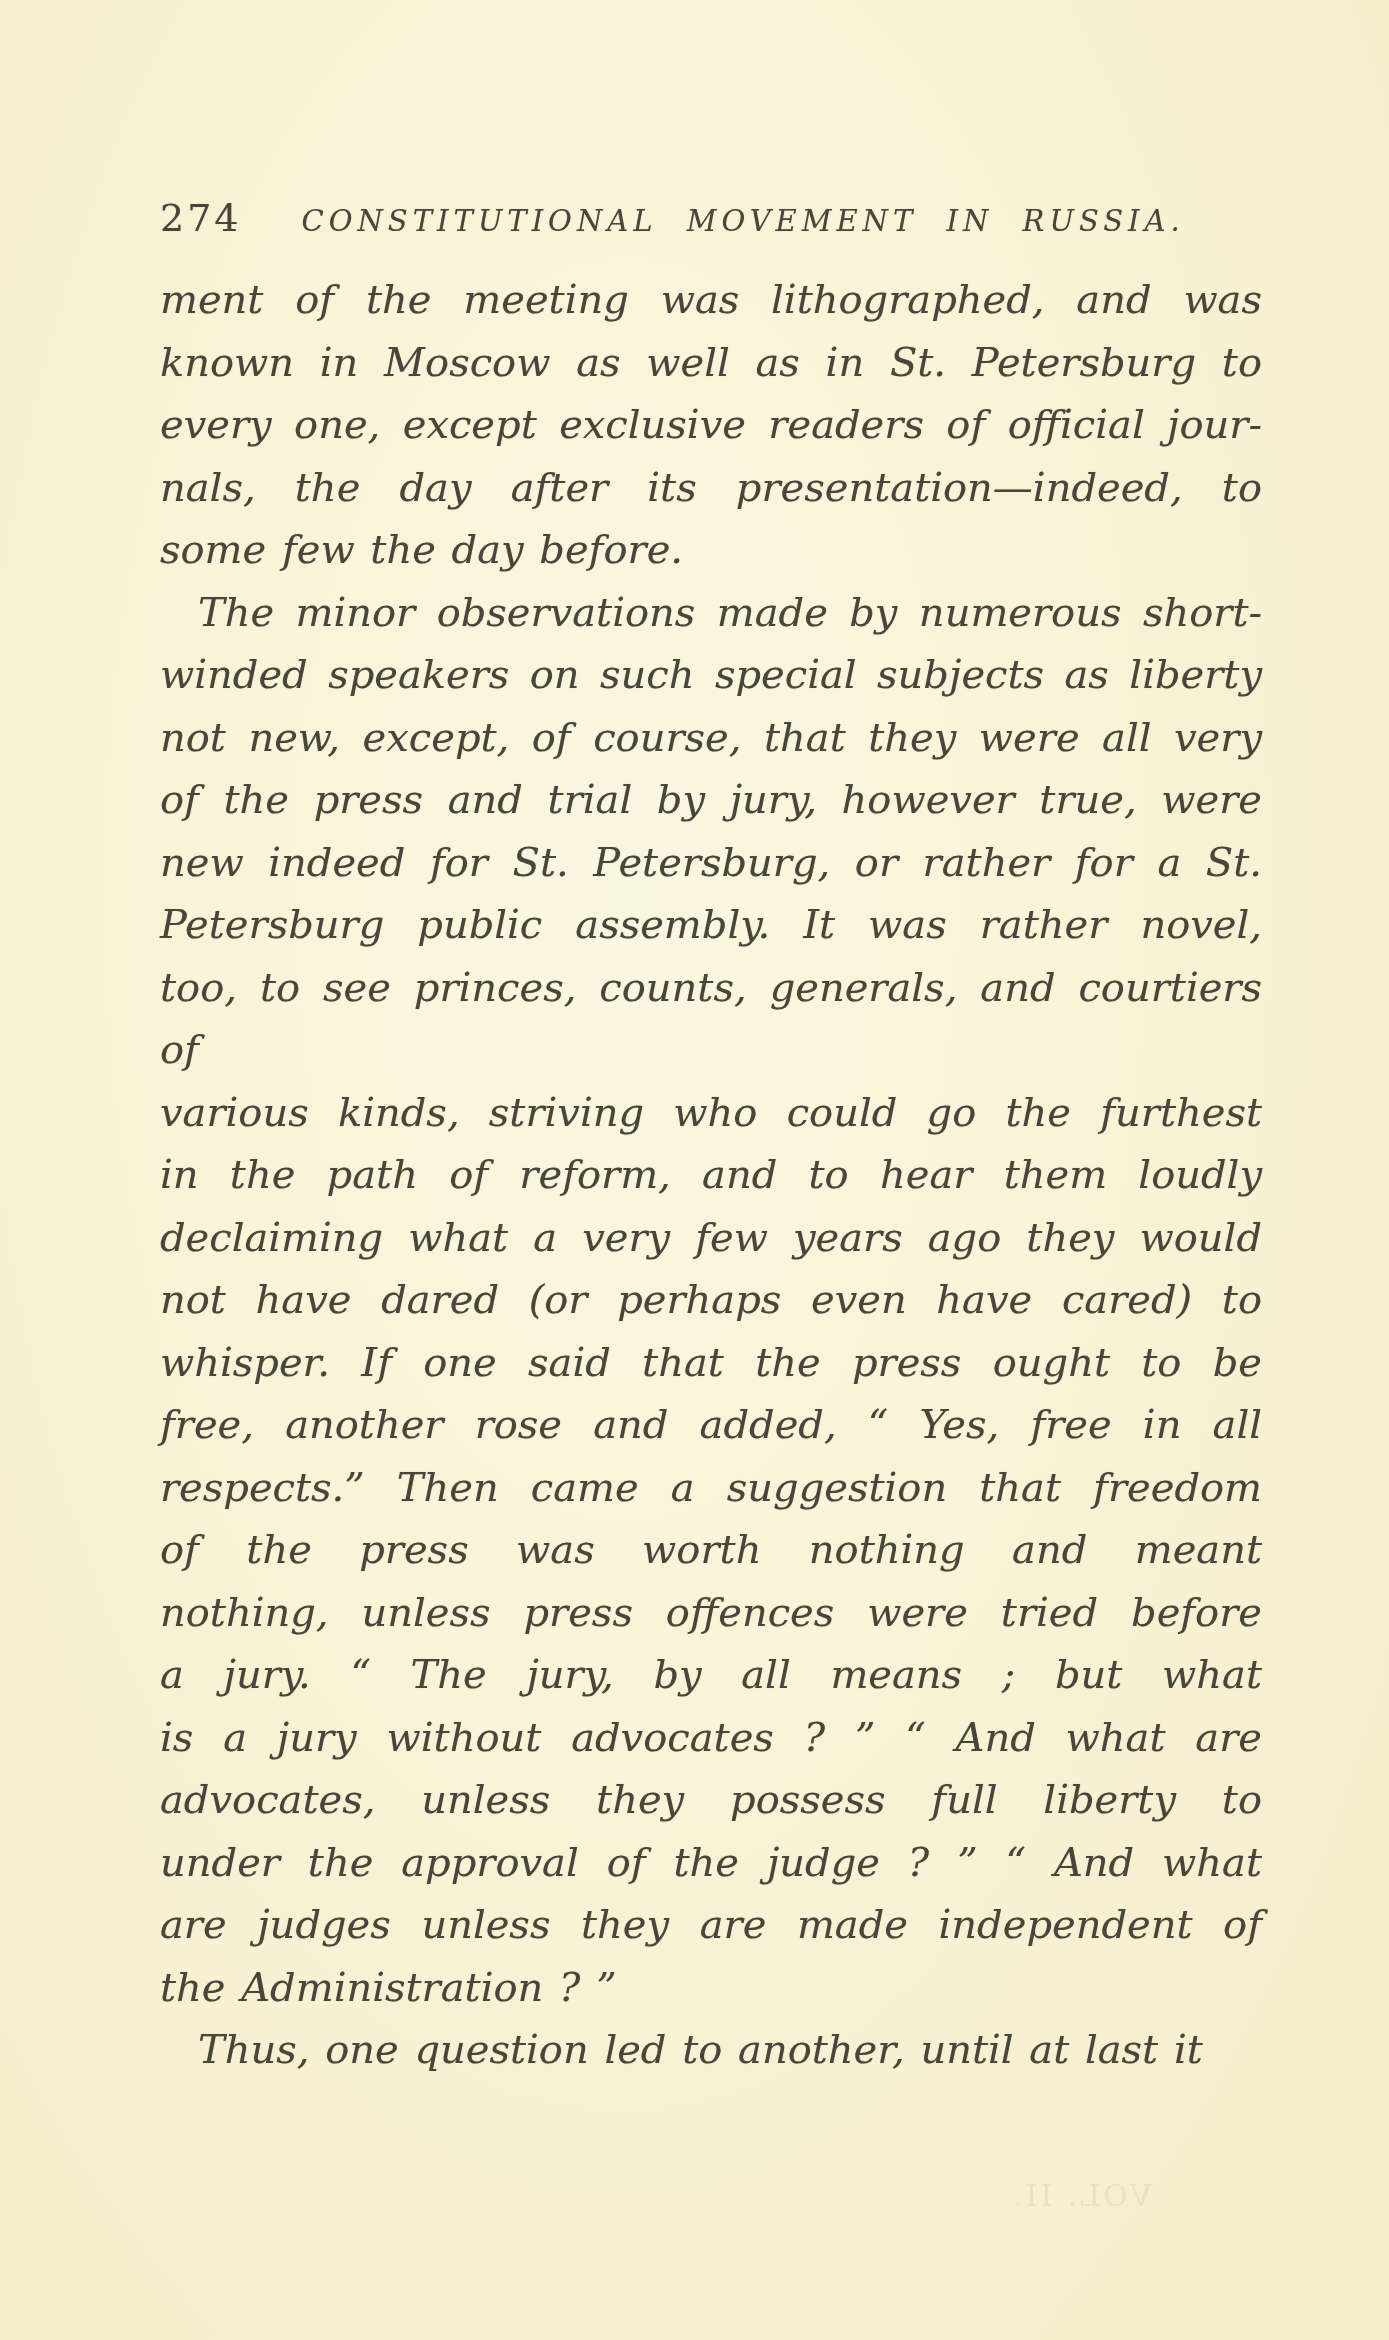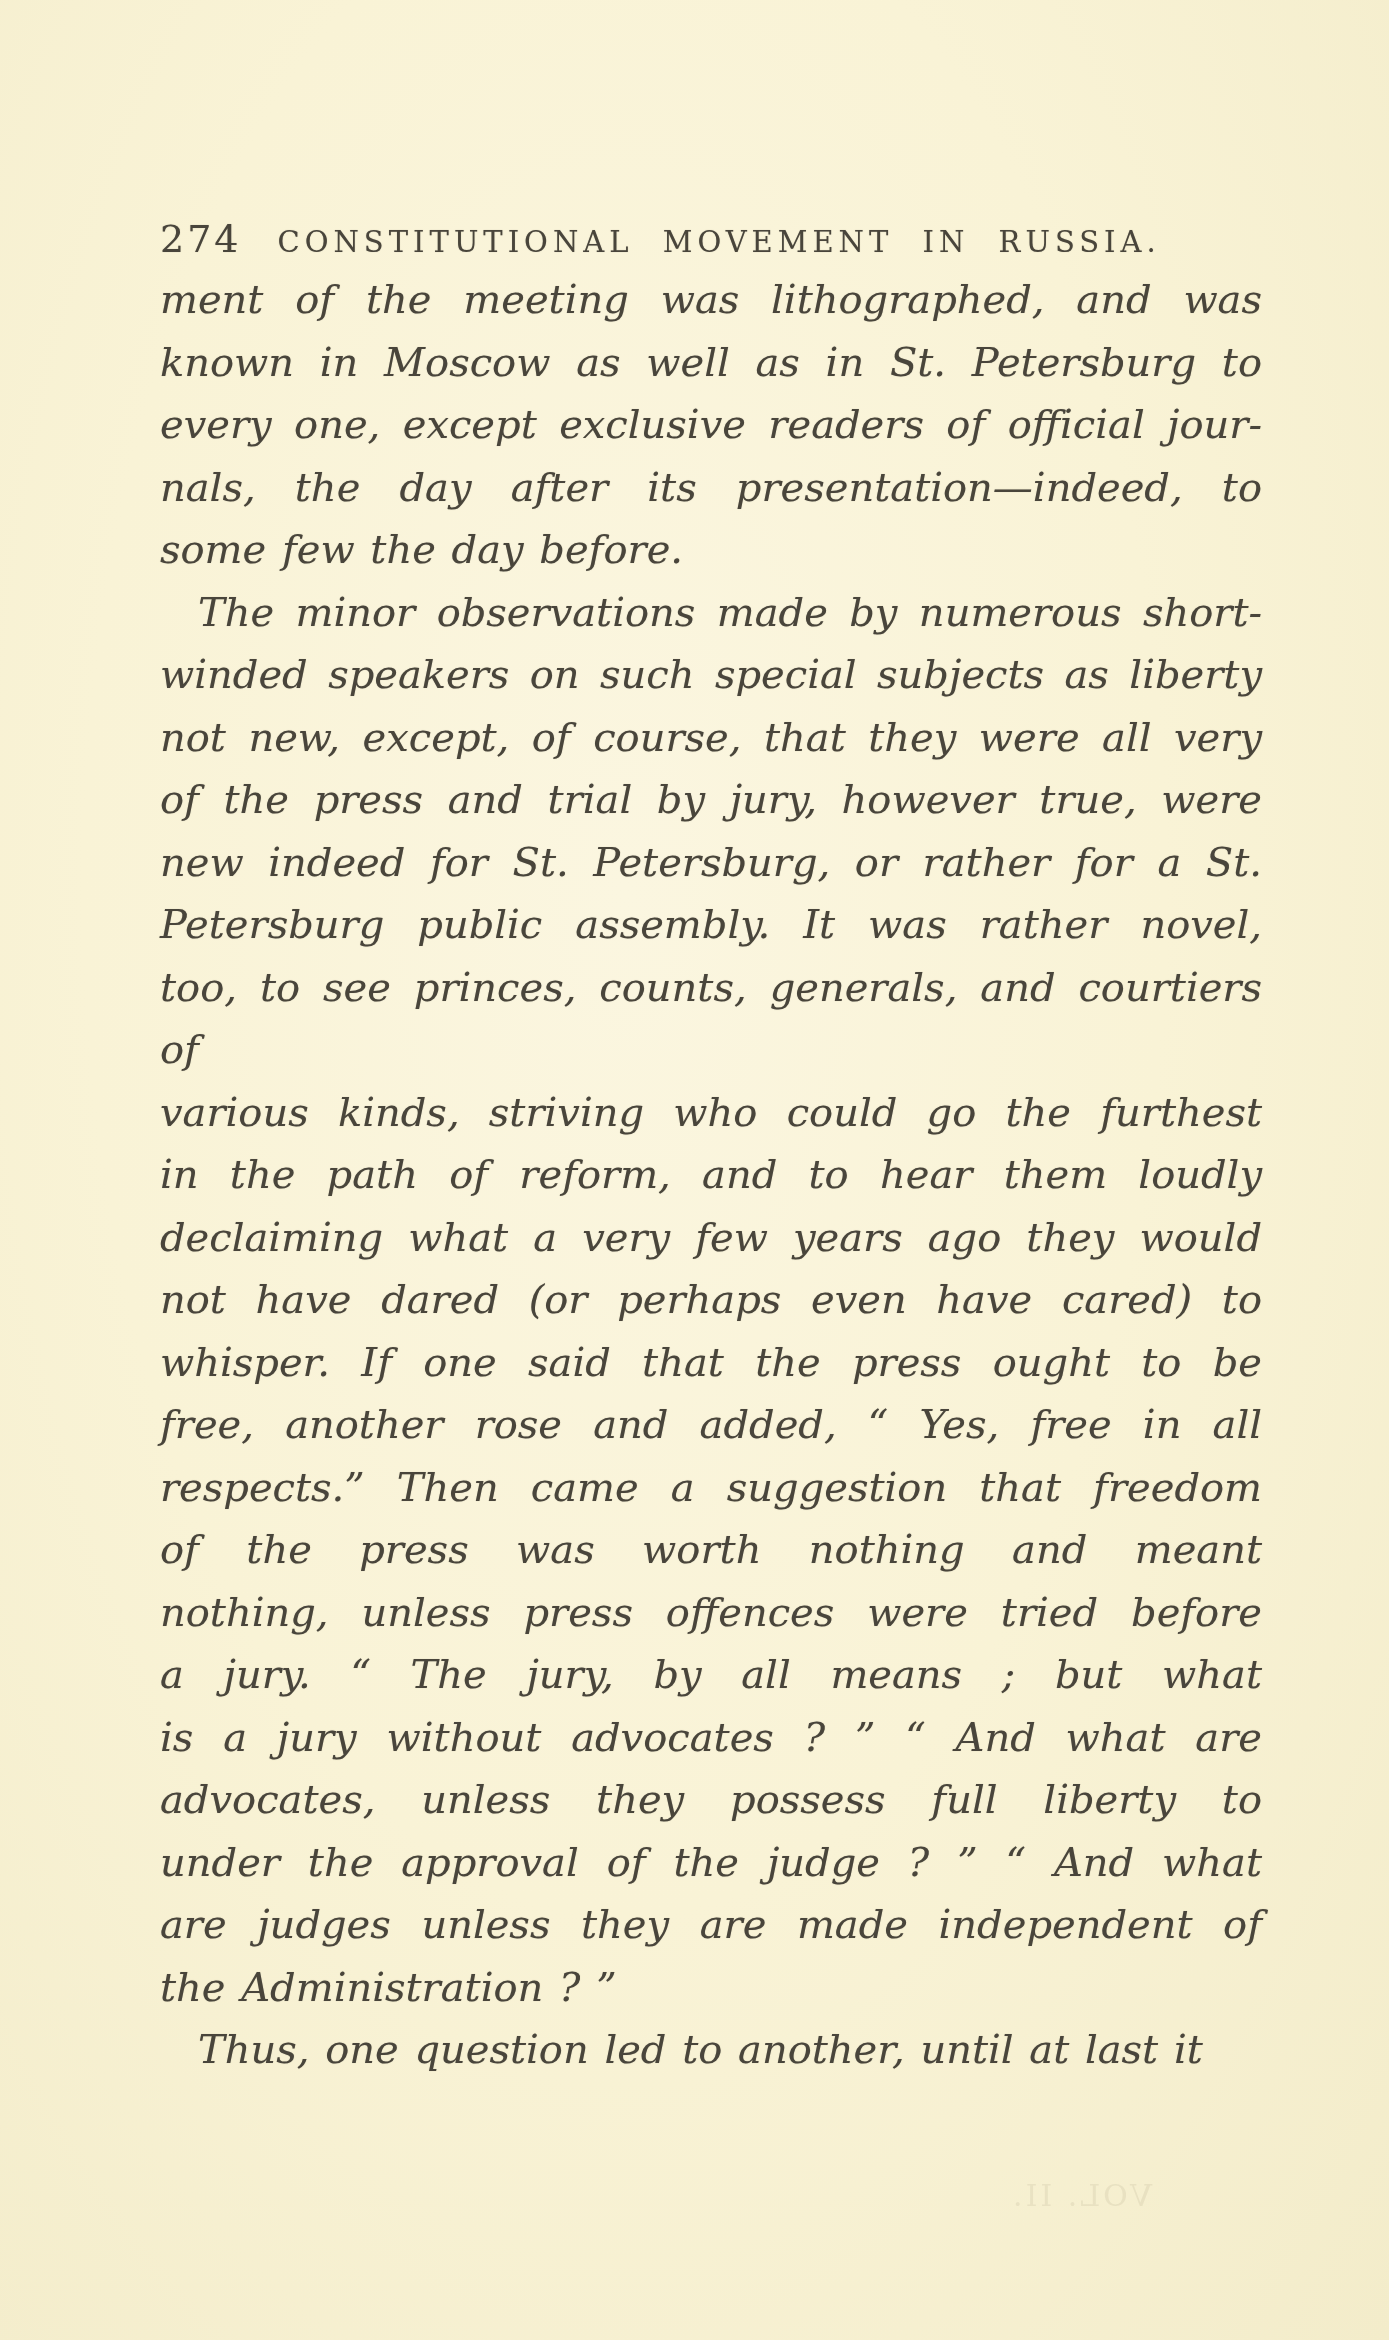--- a/index.html
+++ b/index.html
@@ -15,35 +15,36 @@
   .page {
     position: relative;
     width: 1389px;
     height: 2340px;
     font-family: "DejaVu Serif", "Liberation Serif", serif;
     color: #49453b;
   }
   .running-head {
     position: absolute;
     left: 160px;
-    top: 217px;
+    top: 196px;
     width: 1102px;
     display: flex;
     align-items: baseline;
     text-shadow: 0 0 1px rgba(73, 69, 59, 0.35);
   }
   .page-number {
     font-size: 38px;
     letter-spacing: 3px;
   }
   .head-title {
     font-size: 29px;
     letter-spacing: 5px;
     word-spacing: 15px;
-    margin-left: 36px;
+    margin-left: 60px;
+    font-style: italic;
   }
   .body-text {
     position: absolute;
     left: 160px;
     top: 268px;
     width: 1102px;
     font-size: 40px;
     line-height: 62.5px;
     text-shadow: 0 0 1px rgba(73, 69, 59, 0.3);
     font-style: italic;

